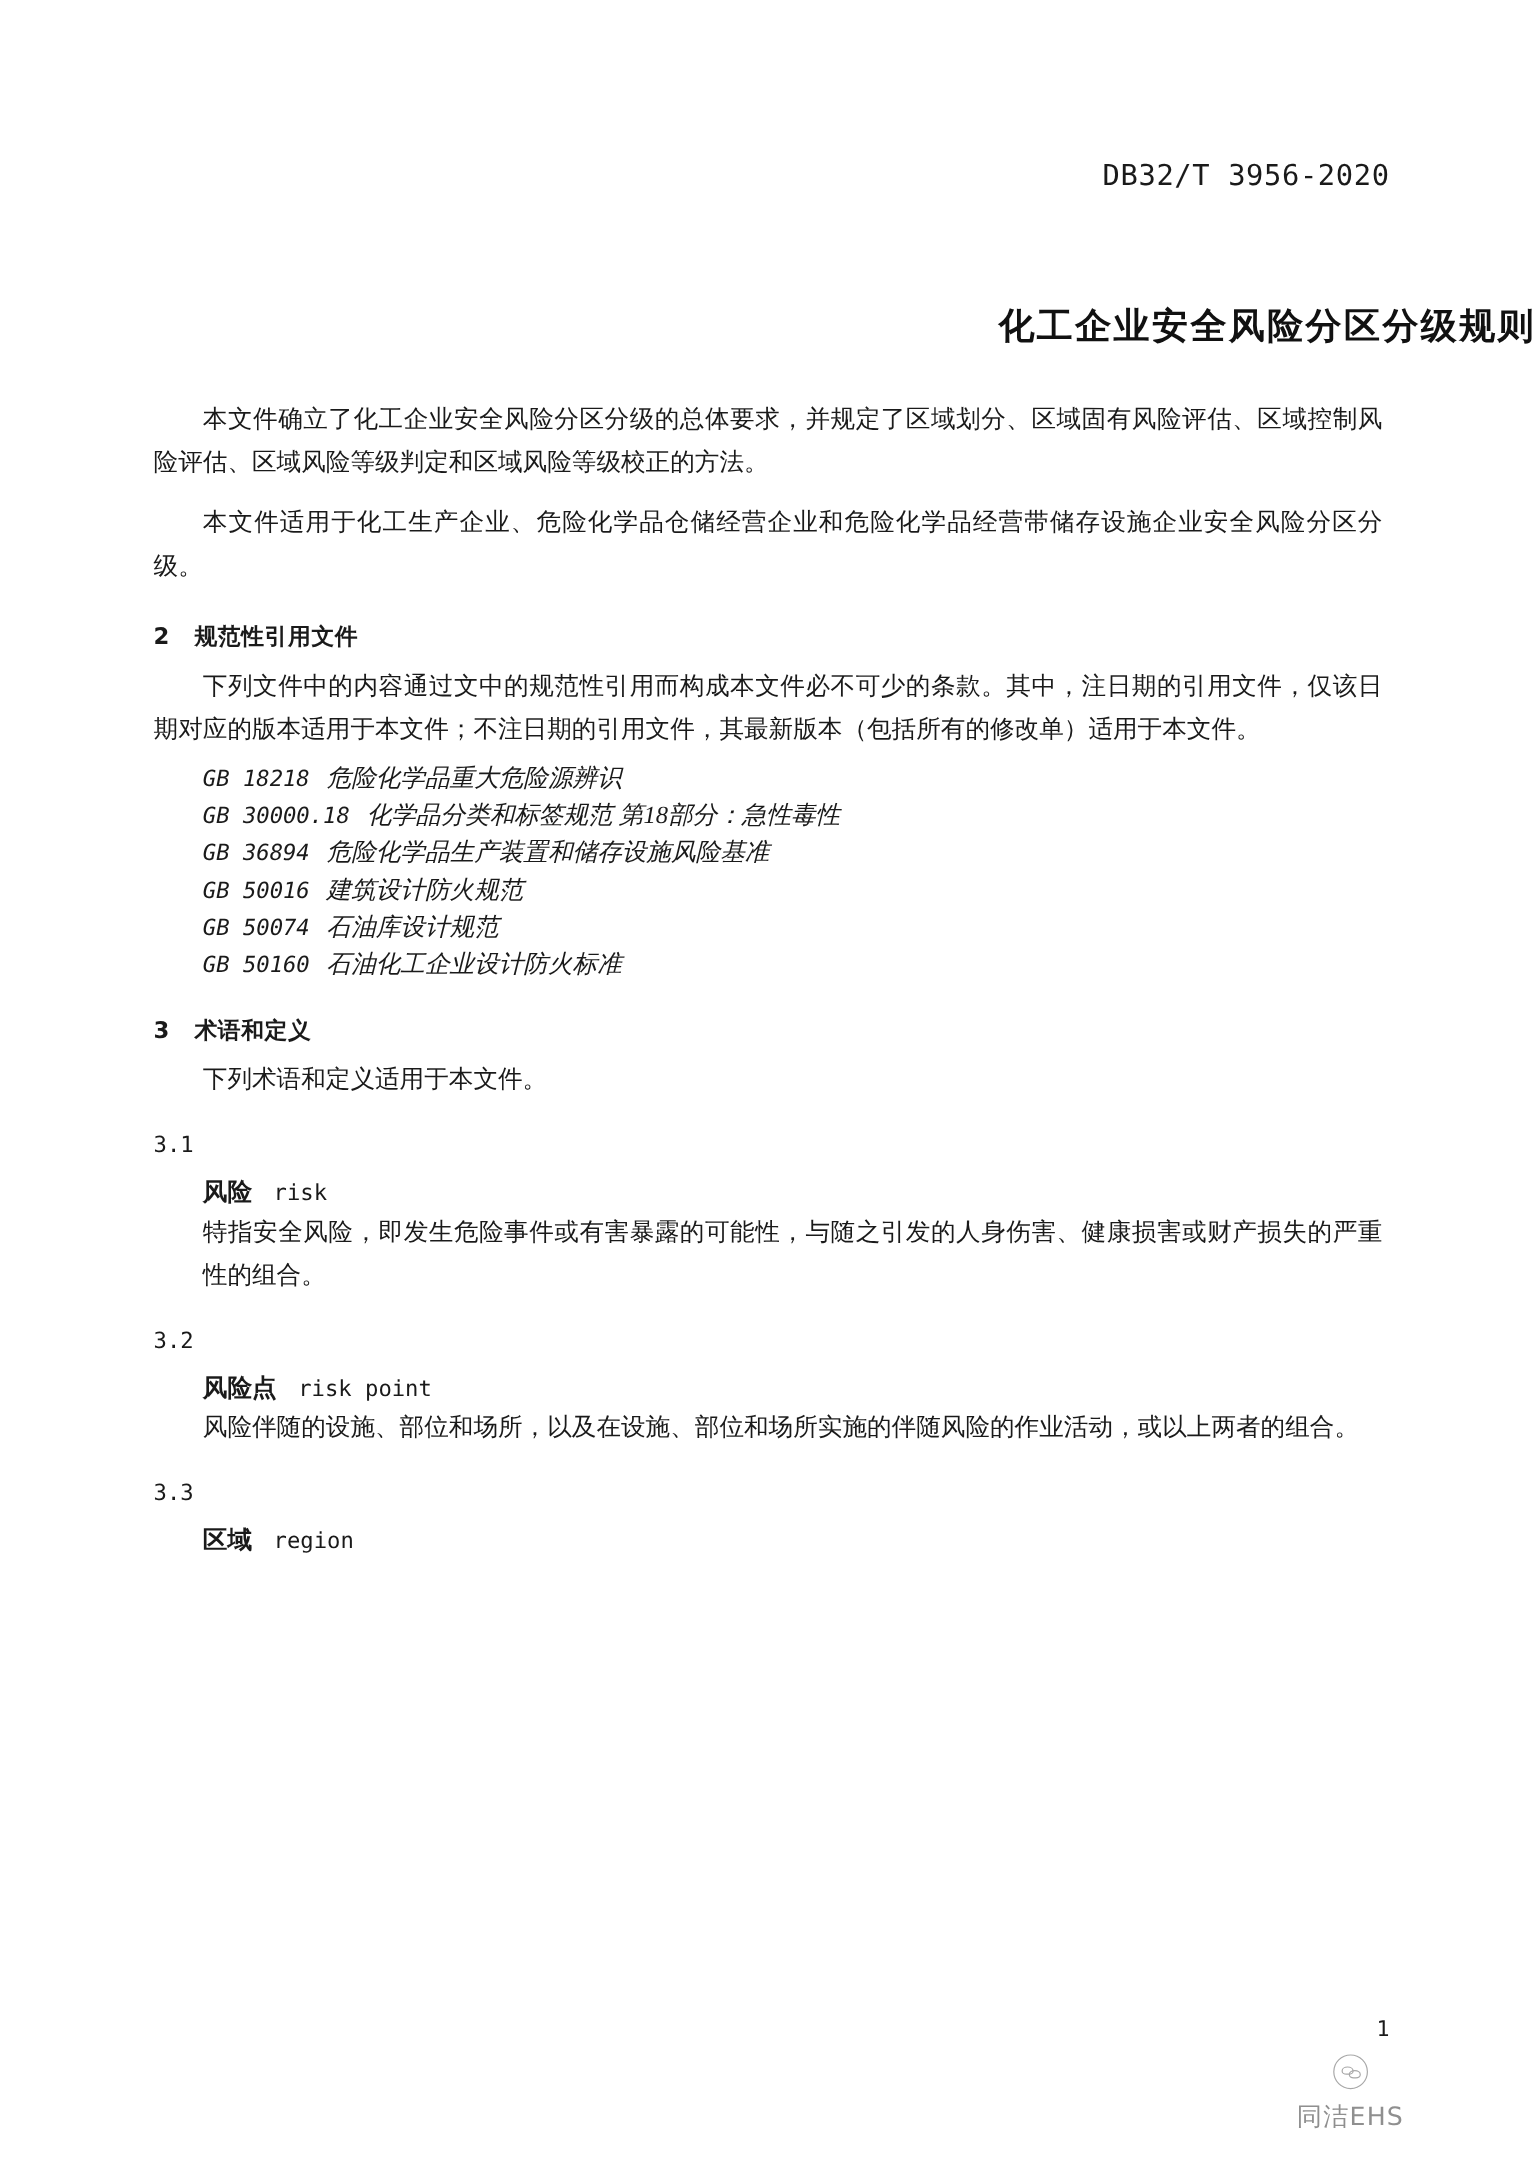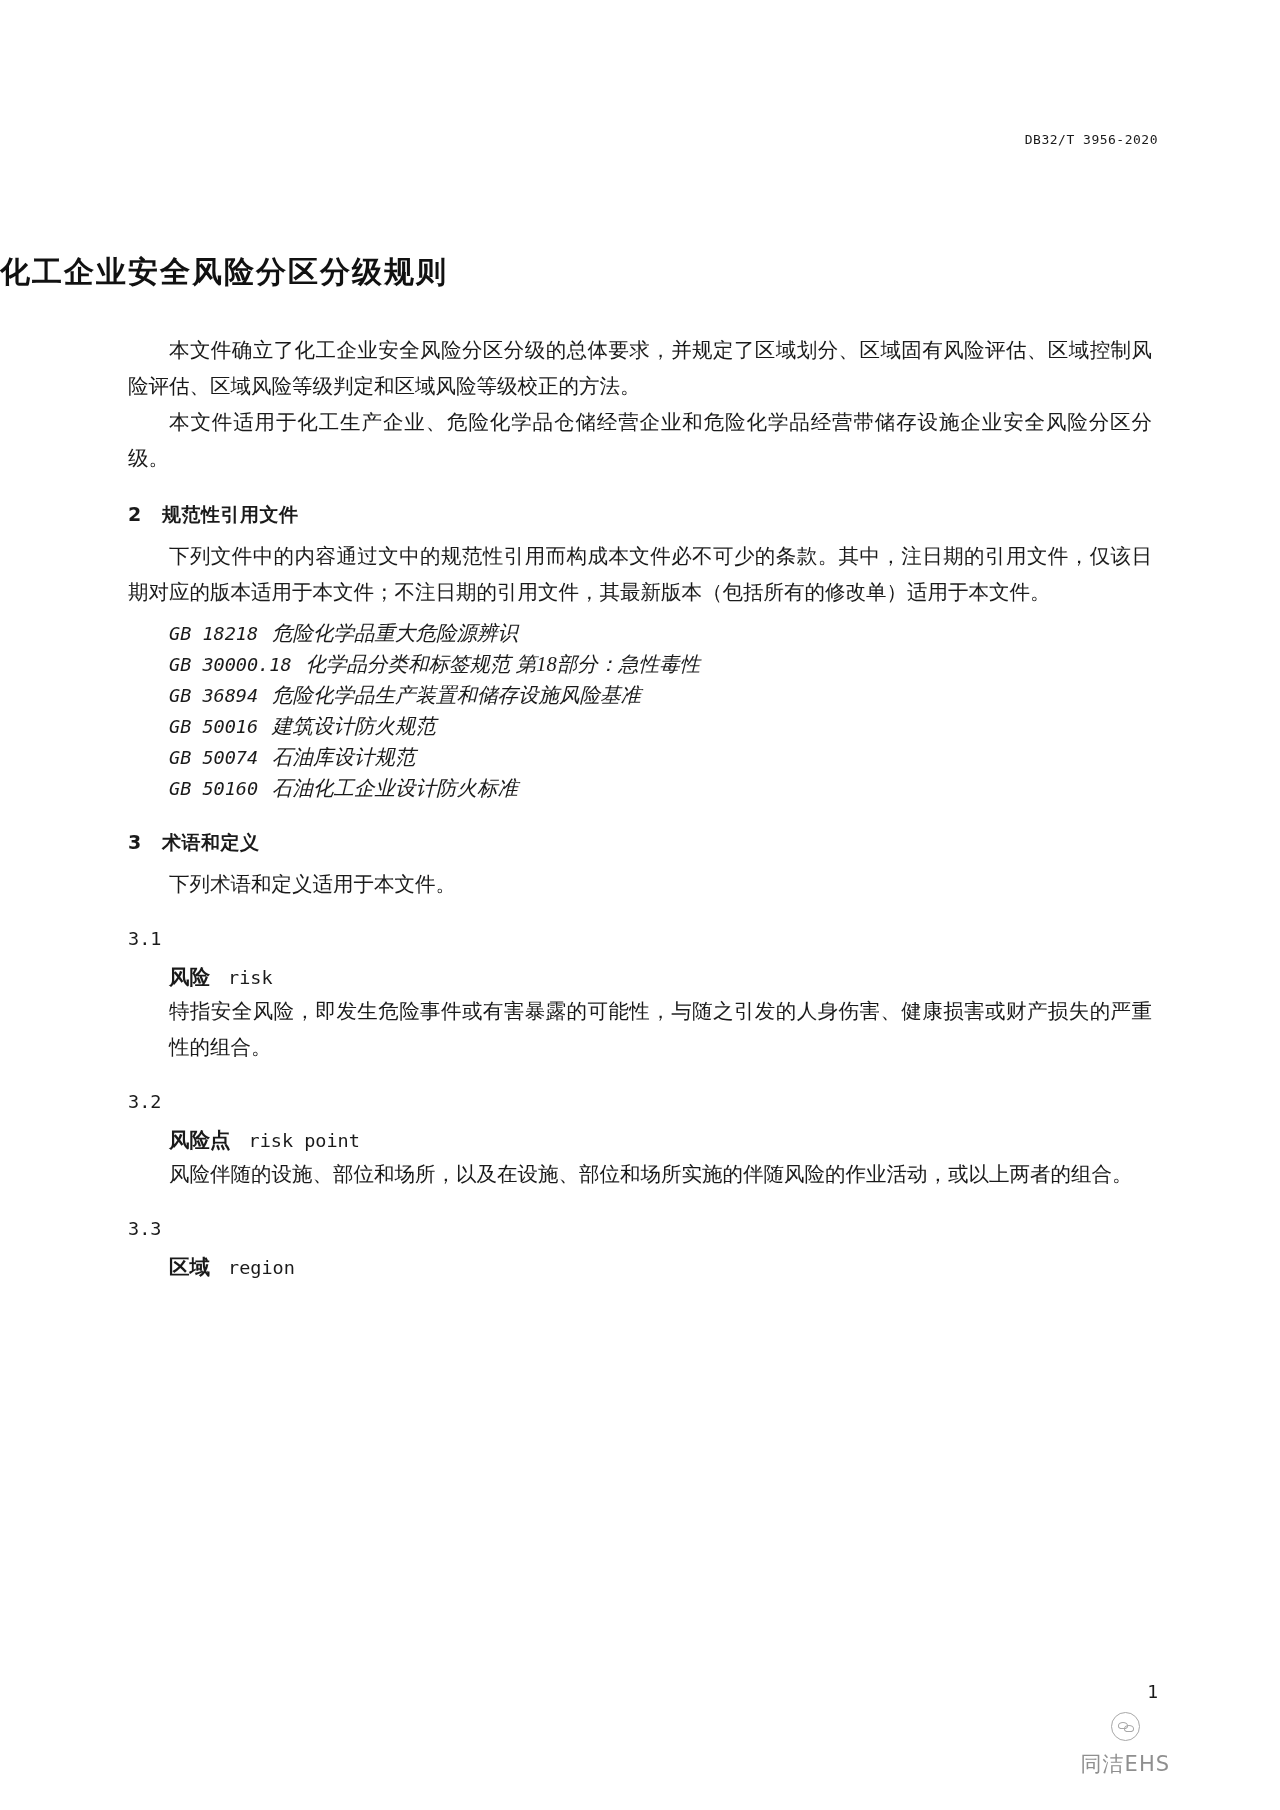--- a/index.html
+++ b/index.html
@@ -15,30 +15,30 @@
     background: #ffffff;
     font-family: "Liberation Serif", serif;
     color: #1a1a1a;
     overflow: hidden;
   }
   .header-code {
     position: absolute;
     top: 132px;
     right: 122px;
     font-family: "DejaVu Sans Mono", monospace;
-    font-size: 13px;
+    font-size: 24px;
     letter-spacing: 0.5px;
     color: #1a1a1a;
   }
   .doc-title {
     position: absolute;
     top: 232px;
     left: 0;
     width: 100%;
-    text-align: left;
+    text-align: right;
     font-family: Liberation Sans, sans-serif;
     font-weight: bold;
     font-size: 30px;
     letter-spacing: 2px;
     color: #111;
   }
   .content {
     position: absolute;
     top: 322px;
     left: 128px;
@@ -57,21 +57,22 @@
   }
   .para {
     font-size: 20.5px;
     line-height: 36px;
     text-align: justify;
     text-justify: inter-ideograph;
     margin: 10px 0 0 0;
     text-indent: 41px;
   }
   .para.tight {
-    margin-top: 0;
+    margin-top: 16px;
+    font-family: Liberation Mono, monospace;
   }
   .ref-list {
     margin: 8px 0 0 0;
     padding: 0;
     list-style: none;
   }
   .ref-list li {
     font-size: 20.5px;
     line-height: 30px;
     padding-left: 41px;

